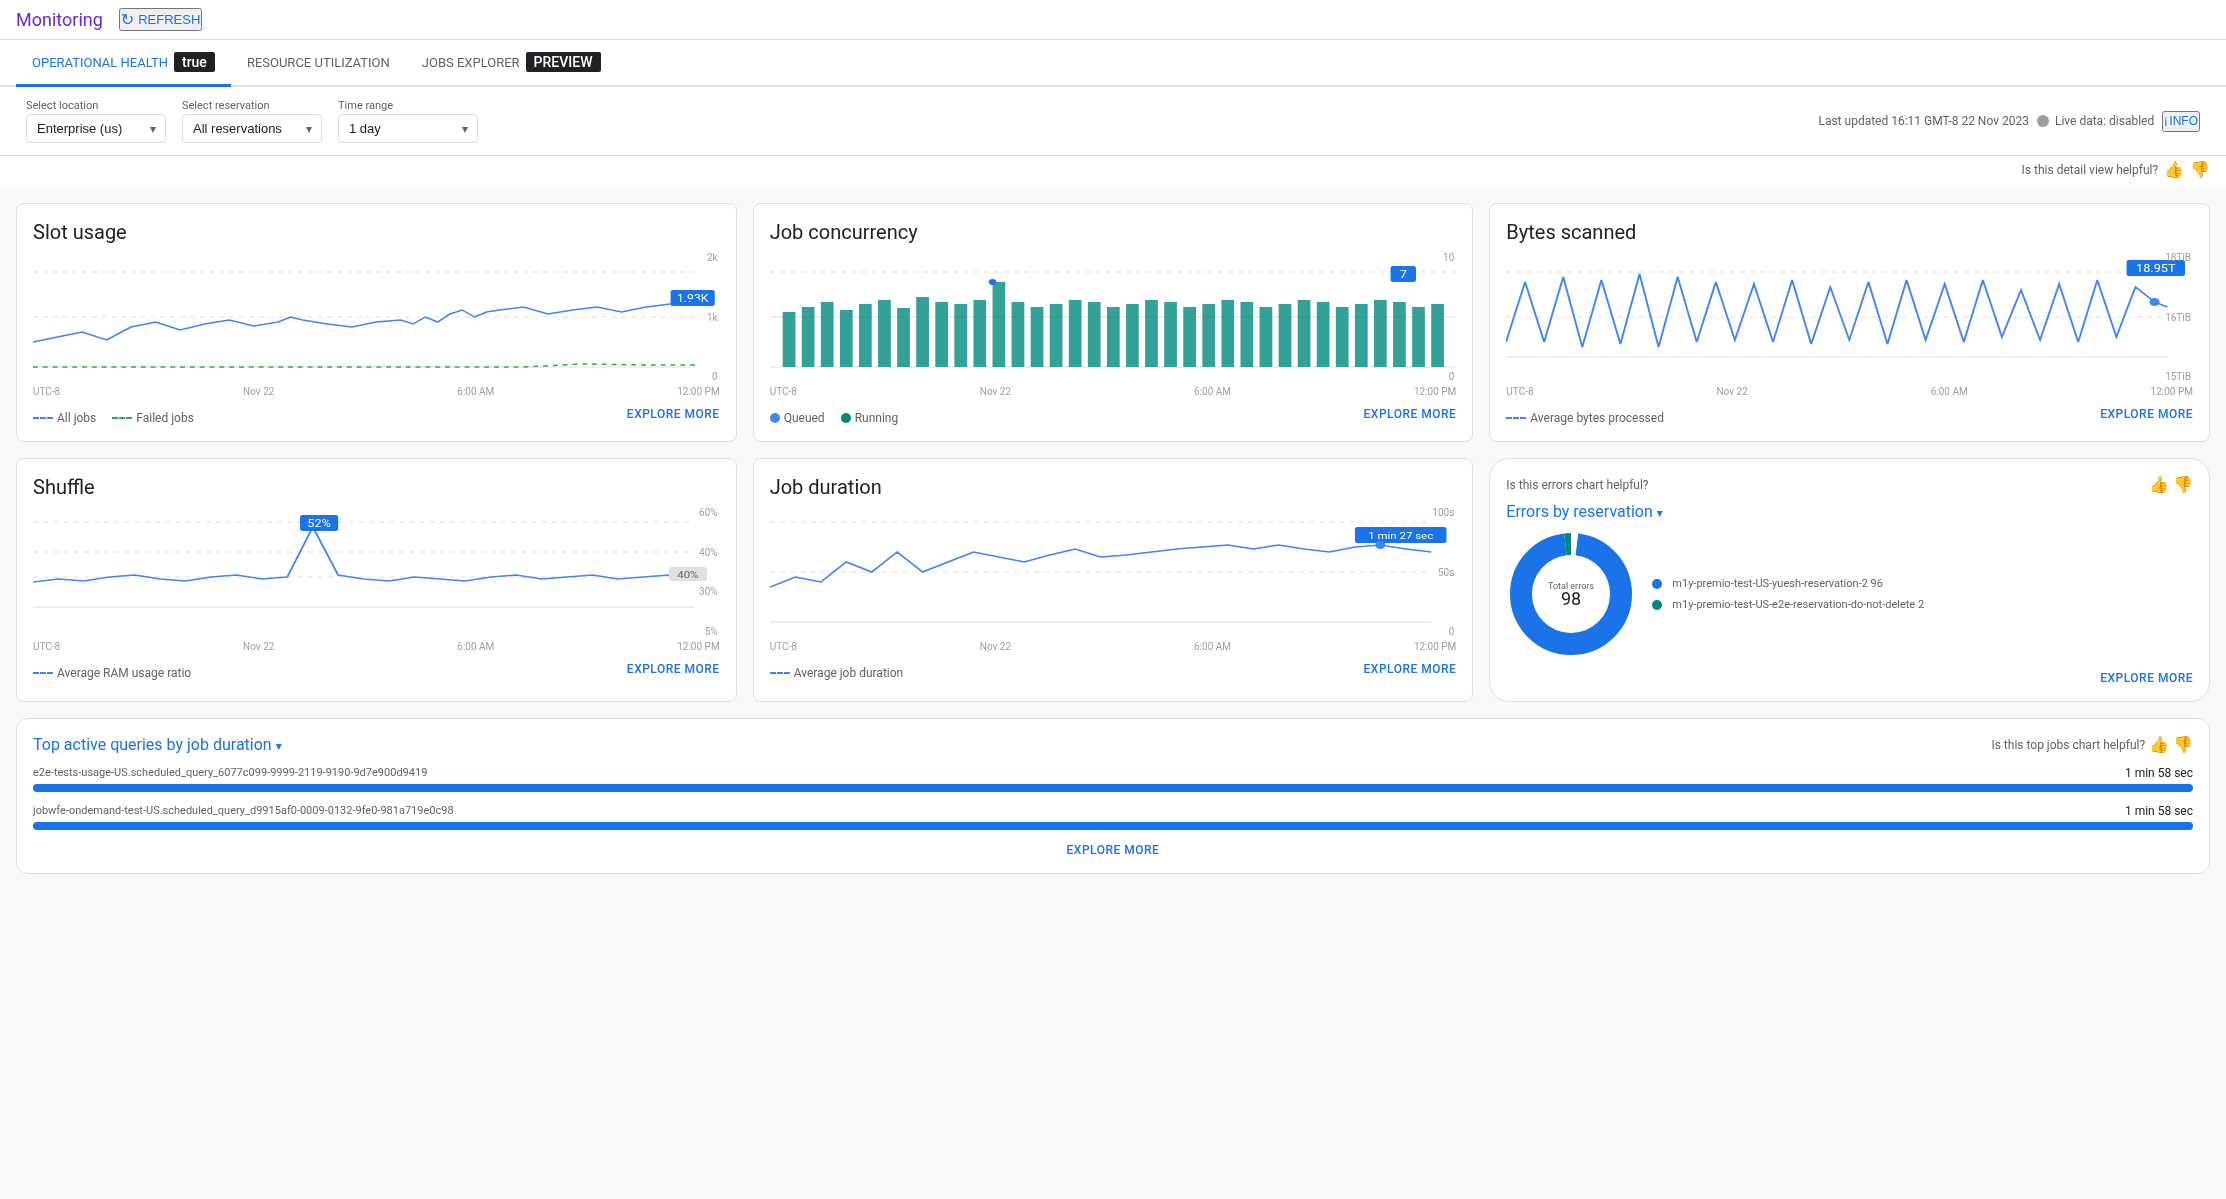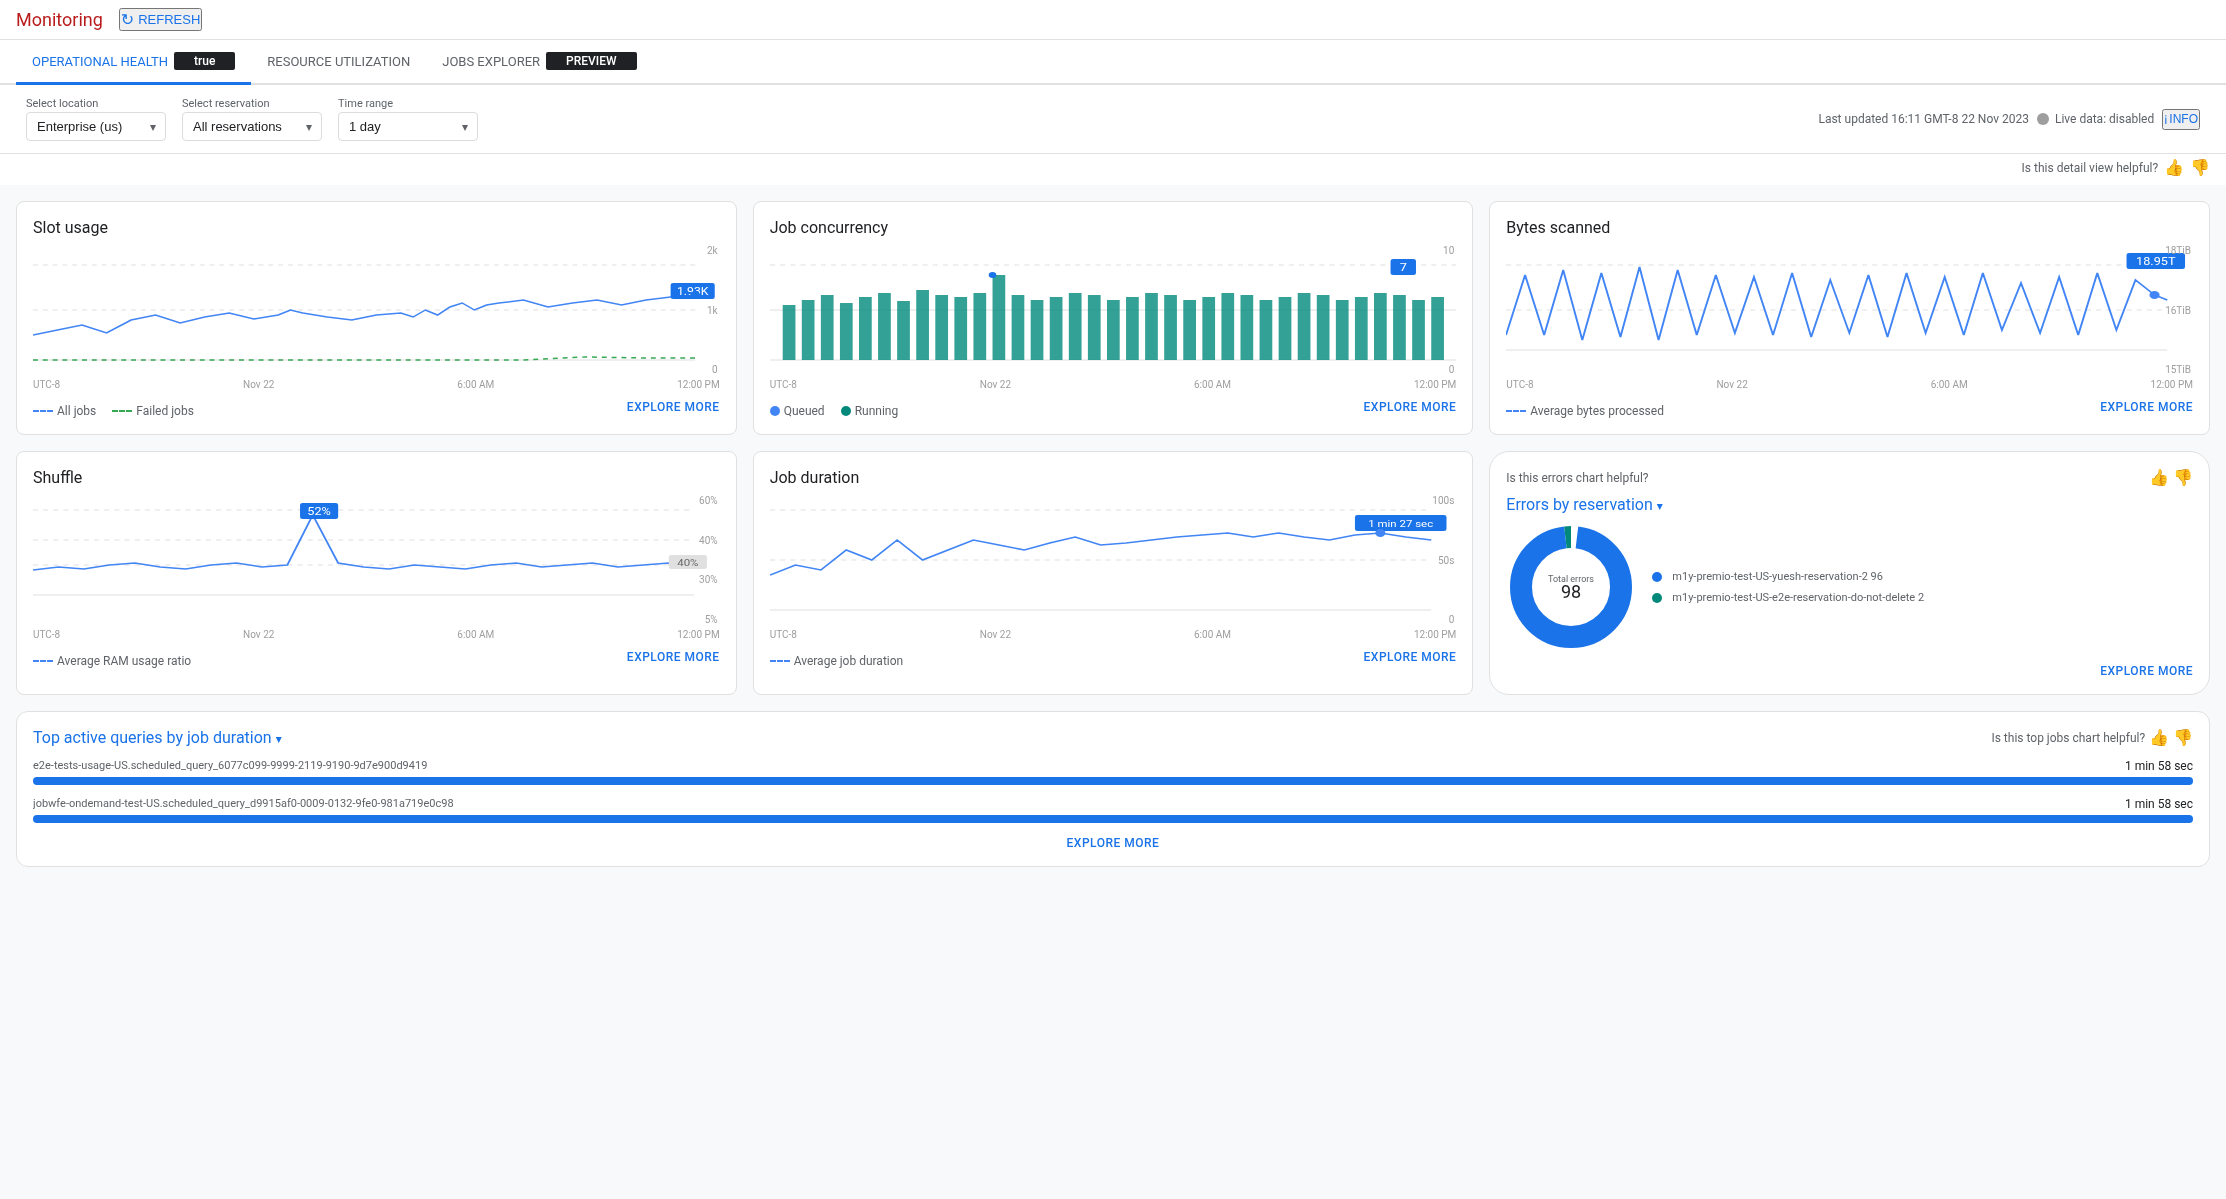--- a/index.html
+++ b/index.html
@@ -1,46 +1,46 @@
 <!DOCTYPE html>
 <html><head>
   <meta charset="utf-8">
   <style>
     * { box-sizing: border-box; margin: 0; padding: 0; }
     body { font-family: 'Google Sans', Roboto, Arial, sans-serif; font-size: 13px; color: #202124; background: #f8f9fa; }
 
     .top-bar { background: #fff; padding: 8px 16px; display: flex; align-items: center; border-bottom: 1px solid #e0e0e0; }
-    .top-bar-title { font-size: 18px; font-weight: 400; color: #b91c1c; margin-right: 16px; }
+    .top-bar-title { font-size: 18px; font-weight: 400; color: #6d28d9; margin-right: 16px; }
     .refresh-btn { display: flex; align-items: center; color: #1a73e8; font-size: 13px; cursor: pointer; gap: 4px; }
     .refresh-icon { color: #1a73e8; font-size: 16px; }
 
     .tabs-bar { background: #fff; border-bottom: 2px solid #e0e0e0; padding: 0 16px; display: flex; align-items: center; gap: 0; }
     .tab { padding: 12px 16px; font-size: 13px; cursor: pointer; color: #5f6368; border-bottom: 3px solid transparent; margin-bottom: -2px; display: flex; align-items: center; gap: 6px; }
     .tab.active { color: #1a73e8; border-bottom: 3px solid #1a73e8; }
-    .preview-badge { background: #202124; color: #fff; font-size: 12px; padding: 2px 20px; border-radius: 2px; font-weight: 500; }
+    .preview-badge { background: #202124; color: #fff; font-size: 14px; padding: 2px 8px; border-radius: 2px; font-weight: 500; }
 
     .controls-bar { background: #fff; padding: 12px 26px; display: flex; align-items: center; gap: 6px; border-bottom: 1px solid #e0e0e0; justify-content: space-between; }
     .controls-left { display: flex; gap: 16px; align-items: center; }
     .select-group { display: flex; flex-direction: column; gap: 2px; }
     .select-label { font-size: 11px; color: #5f6368; }
     .select-wrapper { position: relative; display: inline-block; }
     .select-wrapper::after { content: '▾'; position: absolute; right: 10px; top: 50%; transform: translateY(-50%); color: #5f6368; pointer-events: none; font-size: 12px; }
 
     .controls-right { display: flex; align-items: center; gap: 8px; font-size: 12px; color: #5f6368; }
     .live-data { display: flex; align-items: center; gap: 6px; }
     .live-dot { width: 12px; height: 12px; border-radius: 50%; background: #9e9e9e; }
     .info-btn { color: #1a73e8; font-size: 12px; display: flex; align-items: center; gap: 2px; cursor: pointer; }
     .helpful-row { text-align: right; padding: 4px 16px 8px; background: #fff; font-size: 12px; color: #5f6368; display: flex; align-items: center; justify-content: flex-end; gap: 6px; }
     .thumb-btn { cursor: pointer; font-size: 16px; color: #5f6368; background: none; border: none; }
 
     .main-content { padding: 16px; display: flex; flex-direction: column; gap: 16px; }
 
     .charts-row { display: grid; grid-template-columns: 1fr 1fr 1fr; gap: 16px; }
     .chart-card { background: #fff; border-radius: 8px; border: 1px solid #e0e0e0; padding: 16px; }
-    .chart-title { font-size: 16px; font-weight: 400; color: #202124; margin-bottom: 8px; }
+    .chart-title { font-size: 20px; font-weight: 400; color: #202124; margin-bottom: 8px; }
 
     .chart-area { position: relative; height: 130px; margin: 4px 0; }
     .chart-svg { width: 100%; height: 100%; }
 
     .chart-legend { display: flex; align-items: center; gap: 16px; margin-top: 8px; font-size: 12px; color: #5f6368; }
     .legend-item { display: flex; align-items: center; gap: 4px; }
 
     .explore-link { color: #1a73e8; font-size: 12px; font-weight: 500; cursor: pointer; margin-left: auto; letter-spacing: 0.5px; }
 
     .chart-footer { display: flex; align-items: center; margin-top: 6px; }

